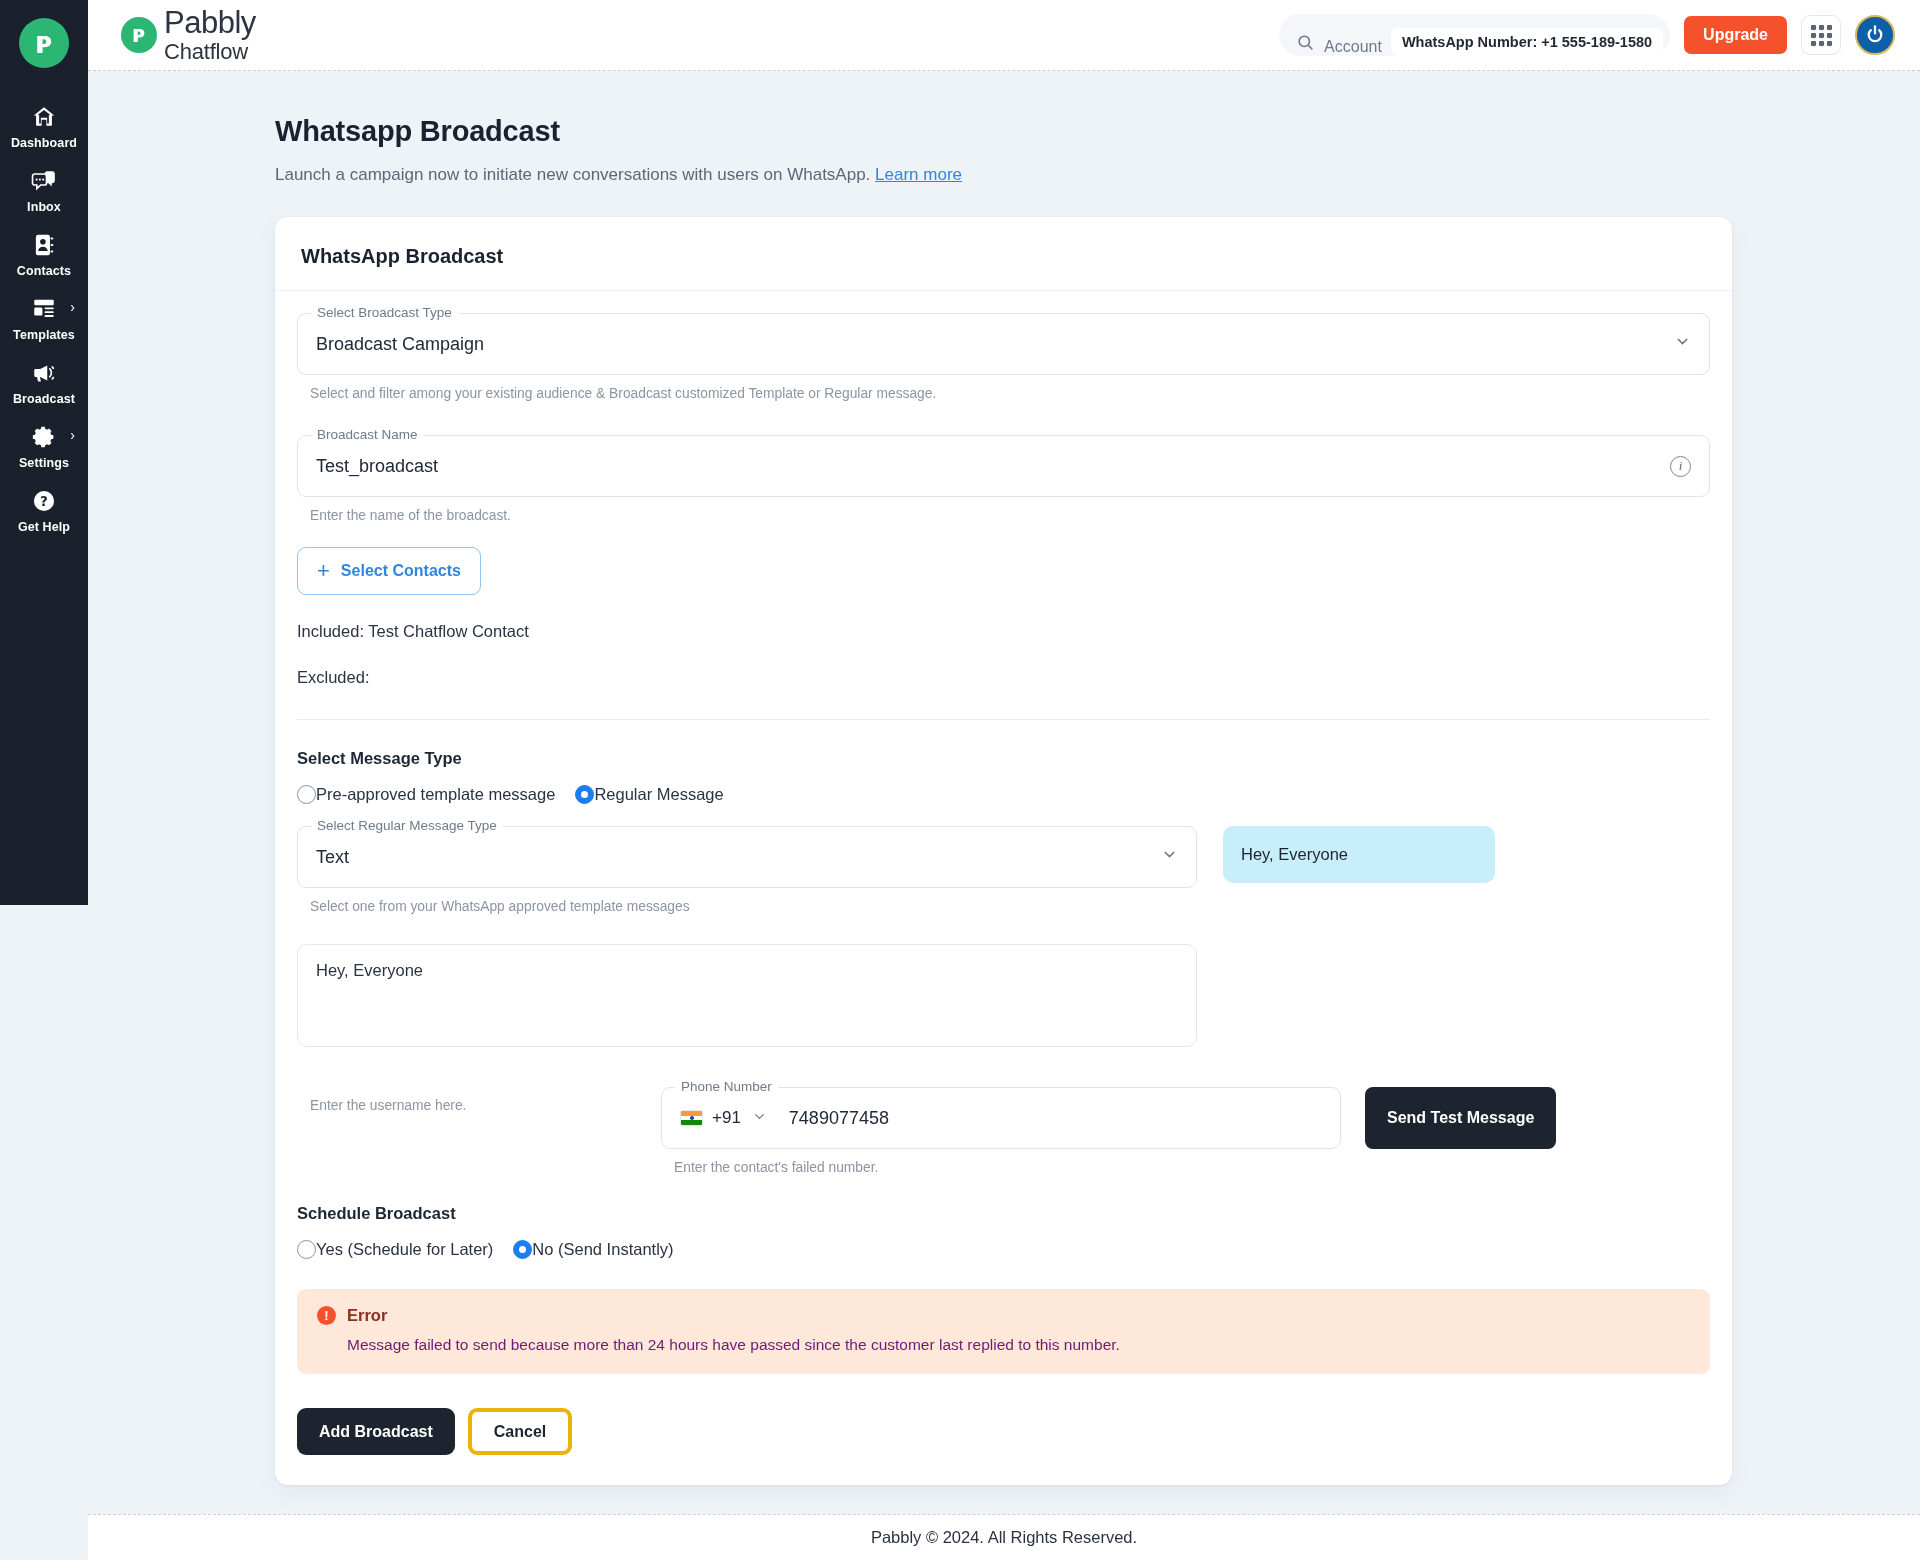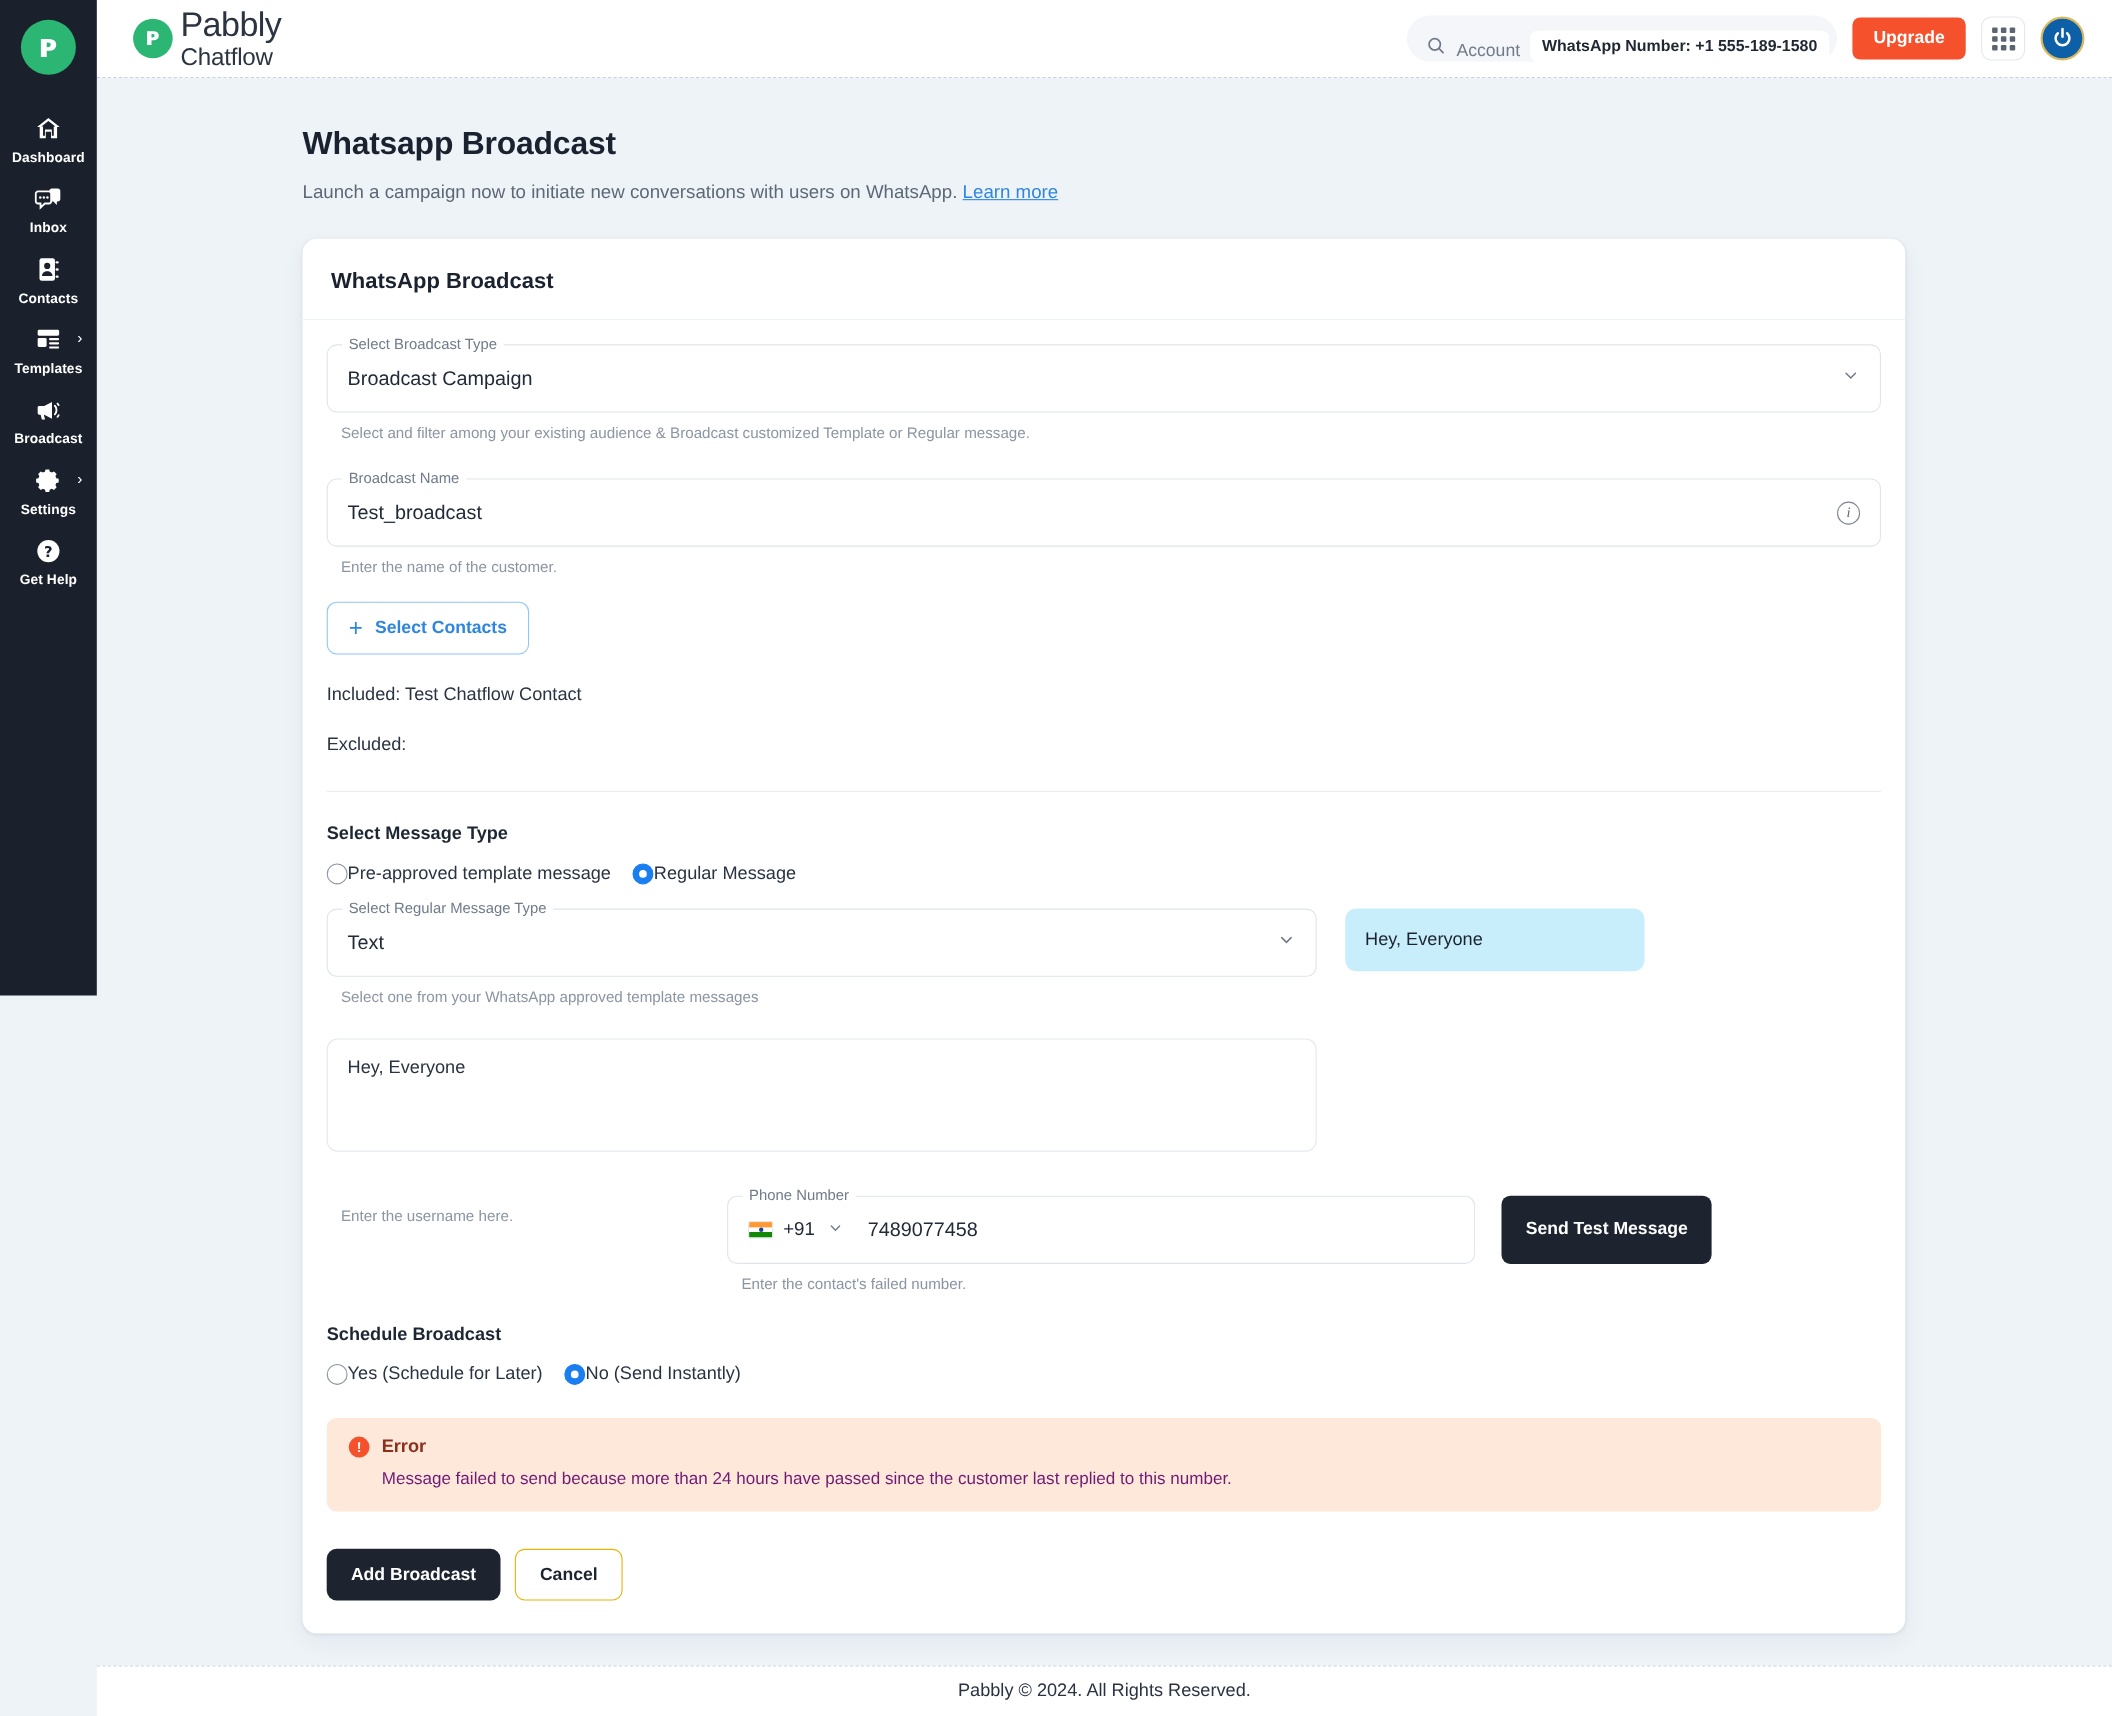--- a/index.html
+++ b/index.html
@@ -242,21 +242,21 @@
   .alert-title { font-size:16.5px; font-weight:700; color:#8c2f1d; }
   .alert-msg { margin-top: 11px; margin-left: 30px; font-size:15.5px; color:#701a75;}
 
   .actions { display:flex; gap: 13px; margin-top: 34px; }
   .btn-primary {
     background:#1d2430; color:#fff; border:none; border-radius:9px;
     height: 47px; padding: 0 22px; font-size:16px; font-weight:700;
     cursor:pointer; font-family:"Liberation Sans", sans-serif;
   }
   .btn-secondary {
-    background:#fff; color:#1d2430; border:1px solid #eab308; border-radius:9px;
+    background:#fff; color:#1d2430; border:4px solid #eab308; border-radius:9px;
     height: 47px; padding: 0 22px; font-size:16px; font-weight:700;
     cursor:pointer; font-family:"Liberation Sans", sans-serif;
   }
 
   .footer {
     position:absolute; left: 88px; right:0; bottom: 0; height: 46px;
     background:#fff; border-top: 1px dashed #c9d2dc;
     display:flex; align-items:center; justify-content:center;
     font-size: 16.5px; color:#2a3342;
   }
@@ -429,21 +429,21 @@
         <div class="help">Select and filter among your existing audience &amp; Broadcast customized Template or Regular message.</div>
 
         <div class="gap-lg"></div>
 
         
         <div class="fld">
           <span class="fld-legend">Broadcast Name</span>
           <span class="fld-value">Test_broadcast</span>
           <span class="info-icon">i</span>
         </div>
-        <div class="help">Enter the name of the customer.</div>
+        <div class="help">Enter the name of the broadcast.</div>
 
         <div class="gap-md"></div>
 
         <div class="select-contacts">
           <span class="plus">+</span>
           <span>Select Contacts</span>
         </div>
 
         <div class="incl-line">Included: Test Chatflow Contact</div>
         <div class="incl-line">Excluded:</div>

